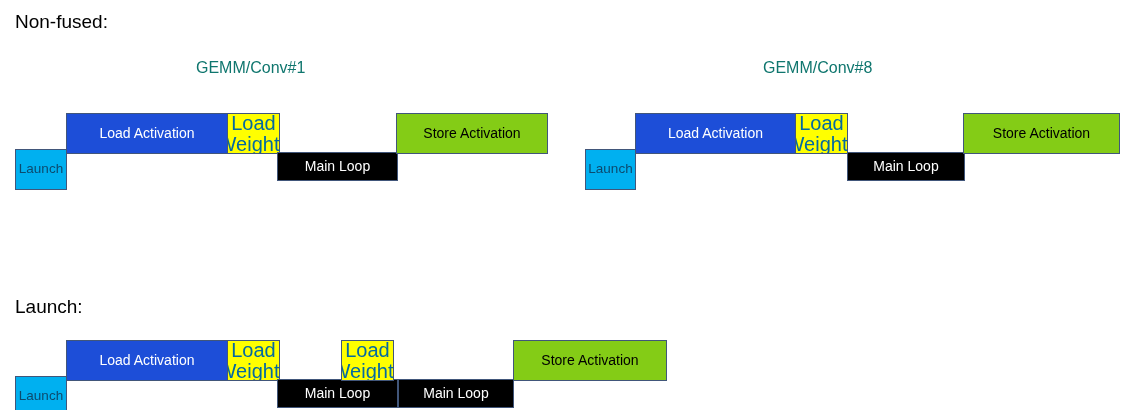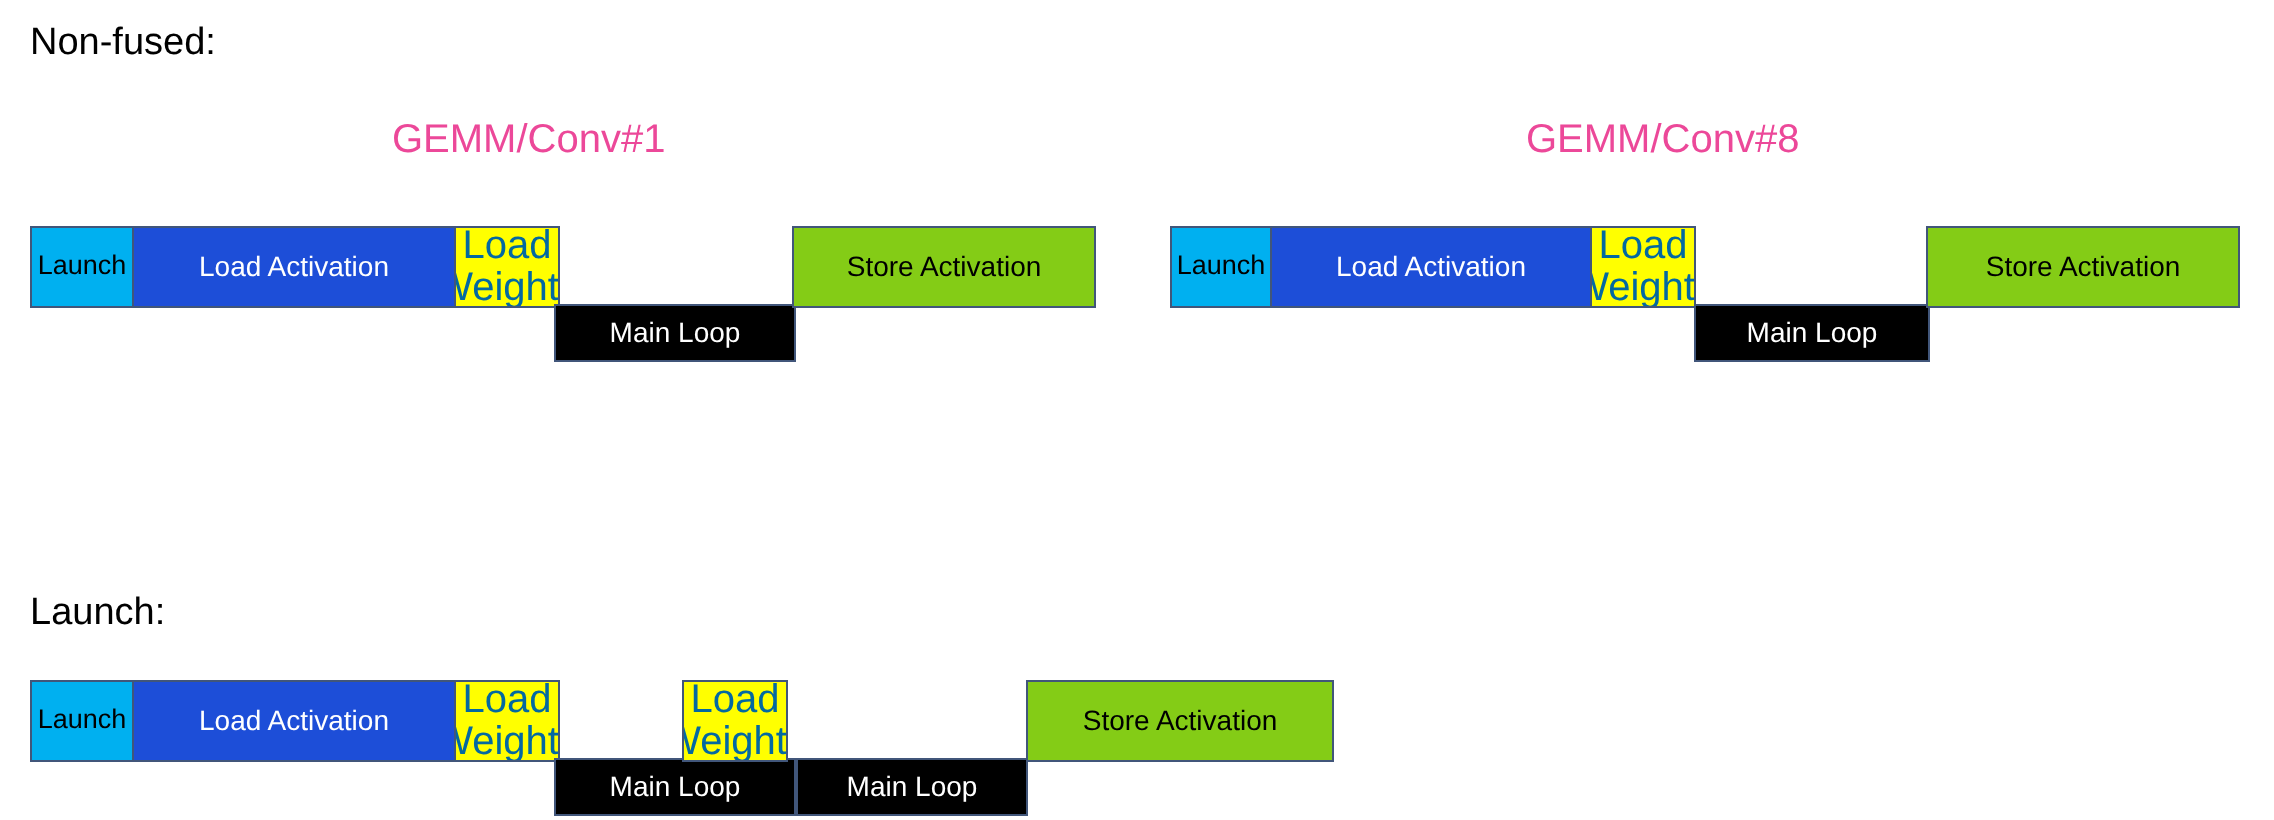--- a/index.html
+++ b/index.html
@@ -19,22 +19,22 @@
     position: absolute;
     font-size: 19px;
     color: #000000;
     white-space: nowrap;
     letter-spacing: 0px;
     text-align: center;
   }
 
   .chart-title {
     position: absolute;
-    font-size: 20px;
-    color: #ec4899;
+    font-size: 16px;
+    color: #0f766e;
     white-space: nowrap;
     text-align: right;
   }
 
   .timeline {
     position: absolute;
   }
 
   .block {
     position: absolute;
@@ -49,22 +49,23 @@
     white-space: nowrap;
   }
 
   .block.wrap {
     white-space: normal;
     padding: 0 1px;
   }
 
   .blk-launch {
     background: #00B0F0;
-    color: #000000;
+    color: #0c4a6e;
     font-size: 13.5px;
+    margin-top: 36px;
   }
 
   .blk-load-activation {
     background: #1d4ed8;
     color: #FFFFFF;
     font-size: 14px;
   }
 
   .blk-load-weights {
     background: #FFFF00;

